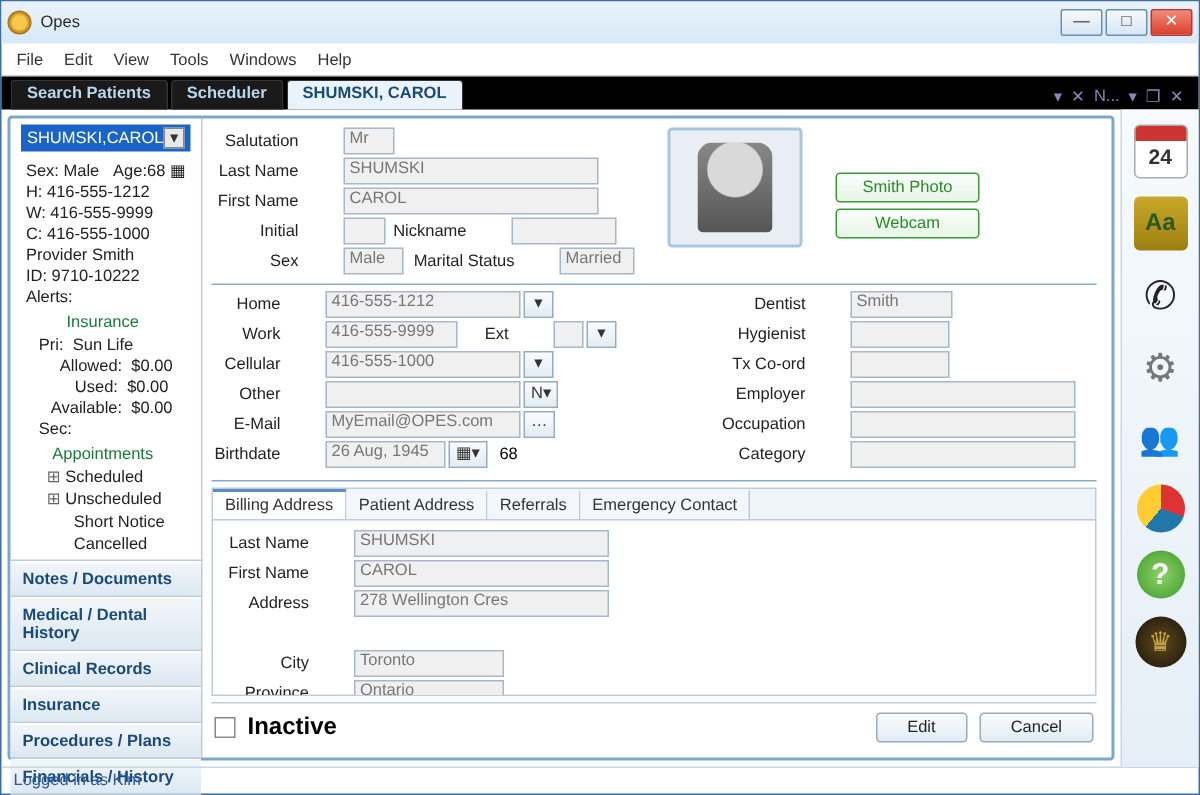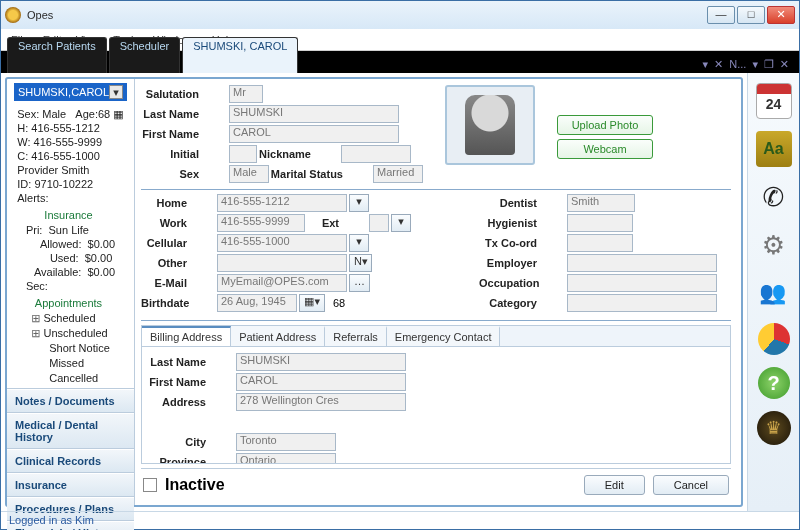--- a/index.html
+++ b/index.html
@@ -11,21 +11,21 @@
 .titlebar .appicon { width: 16px; height: 16px; background: radial-gradient(circle,#f6c949 40%,#a06a12 70%); border-radius: 50%; margin-right: 6px; }
 .titlebar .title { color: #2a2a2a; flex: 1; }
 .titlebar .winbtns { display: flex; gap: 2px; }
 .titlebar .winbtn { width: 28px; height: 18px; border: 1px solid #6a8fad; background: linear-gradient(#f5f9fc,#d6e6f3); border-radius: 2px; text-align: center; line-height: 14px; font-size: 11px; color: #333; }
 .titlebar .winbtn.close { background: linear-gradient(#f18b7a,#d9402b); color: #fff; border-color: #b33; }
 
 .menubar { height: 22px; display: flex; align-items: center; gap: 14px; padding: 0 10px; border-bottom: 1px solid #d0d0d0; color: #333; }
 .menubar span { cursor: default; }
 
 .tabbar { height: 22px; background: #000; display: flex; align-items: flex-end; padding: 0 6px; gap: 2px; }
-.tabbar .tab { height: 36px; padding: 2px 10px; background: #1a1a1a; color: #b8d8f0; border-radius: 3px 3px 0 0; border: 1px solid #333; border-bottom: none; }
+.tabbar .tab { height: 20px; padding: 2px 10px; background: #1a1a1a; color: #b8d8f0; border-radius: 3px 3px 0 0; border: 1px solid #333; border-bottom: none; font-weight: bold; }
 .tabbar .tab.active { background: #eaf3fb; color: #1a4a7a; }
 .tabbar .spacer { flex: 1; }
 .tabbar .tabicons { color: #88b; font-size: 12px; display:flex; gap:6px; padding:2px 4px;}
 .tabbar .tabicons span{cursor:default}
 
 .body { flex: 1; display: flex; min-height: 0; }
 .rightbar { width: 52px; background: linear-gradient(#f6fafd,#e6eff7); border-left: 1px solid #c8d8e6; display: flex; flex-direction: column; align-items: center; gap: 12px; padding-top: 10px; position:relative;}
 .riconcal,.riconaa,.riconphone,.ricongear,.riconppl,.riconpie,.riconhelp,.riconlion{width:36px;height:36px;border-radius:4px;display:flex;align-items:center;justify-content:center}
 .riconcal{background:#fff;border:1px solid #aaa;position:relative}
 .riconcal::before{content:'';position:absolute;top:0;left:0;right:0;height:10px;background:#c33;border-radius:3px 3px 0 0}
@@ -47,21 +47,21 @@
 .leftpane .divider::after{content:'';flex:1;border-top:1px solid #7c7}
 .leftpane .ind{padding-left:14px}
 .leftpane .tree{padding:2px 6px;color:#222;line-height:15px}
 .leftpane .tree .node::before{content:'⊞ ';color:#666}
 .leftpane .tree .leaf{padding-left:18px}
 .leftpane .accordion{margin-top:auto;border-top:1px solid #bcd}
 .leftpane .accordion .acbtn{background:linear-gradient(#f2f6fa,#dce8f2);border-top:1px solid #fff;border-bottom:1px solid #bcd;padding:5px 8px;color:#1a4a7a;font-weight:bold;cursor:default}
 
 .mainpane { flex: 1; padding: 6px 10px 4px 6px; display: flex; flex-direction: column; min-width:0; }
 .row { display: flex; align-items: center; margin-bottom: 2px; min-height: 18px; }
-.lbl { width: 64px; text-align: right; padding-right: 6px; color: #222; font-weight: bold; }
+.lbl { width: 64px; text-align: right; padding-right: 6px; color: #222; }
 .lbl.w52{width:52px}
 .inp { height: 18px; border: 1px solid #a8b8c8; background: #fff; padding: 0 3px; color: #222; margin-left: 24px; }
 .inp.ro{background:#f0f0f0;color:#777}
 .smallbtn{height:18px;border:1px solid #9ab;background:linear-gradient(#fafcfe,#e2ecf4);padding:0 4px;margin-left:2px;color:#333;min-width:20px;text-align:center}
 
 .topgrid{display:flex;gap:8px;border-bottom:1px solid #8ac;padding-bottom:4px;margin-bottom:4px}
 .topleft{flex:0 0 250px}
 .topmid{flex:0 0 118px;display:flex;flex-direction:column;align-items:center}
 .topmid .photo{width:90px;height:80px;border:2px solid #aac6dc;background:#e8eef4;display:flex;align-items:center;justify-content:center;border-radius:3px}
 .topmid .photo .avatar{width:50px;height:60px;background:radial-gradient(circle at 50% 30%,#d9d9d9 18px,transparent 19px),linear-gradient(#888,#555);border-radius:10px 10px 4px 4px;position:relative}
@@ -151,21 +151,20 @@
           <div class="ind" style="padding-left:8px"><span>Available:</span>&nbsp;&nbsp;<span>$0.00</span></div>
           <div>Sec:</div>
         </div>
         <div class="divider">
             <span>Appointments</span>
           </div>
         <div class="tree">
           <div class="node">Scheduled</div>
           <div class="node">Unscheduled</div>
           <div class="leaf">Short Notice</div>
-          <div class="leaf">Missed</div>
           <div class="leaf">Cancelled</div>
         </div>
         <div class="accordion">
           <div class="acbtn">Notes / Documents</div>
           <div class="acbtn">Medical / Dental History</div>
           <div class="acbtn">Clinical Records</div>
           <div class="acbtn">Insurance</div>
           <div class="acbtn">Procedures / Plans</div>
           <div class="acbtn">Financials / History</div>
         </div>
@@ -198,21 +197,21 @@
               <span class="lbl" style="width:80px">Marital Status</span>
                 <span class="inp ro" style="width:50px">Married</span>
               </div>
           </div>
           <div class="topmid">
             <div class="photo">
                 <div class="avatar"></div>
               </div>
           </div>
           <div class="topright">
-            <div class="gbtn">Upload Photo</div>
+            <div class="gbtn">Smith Photo</div>
             <div class="gbtn">Webcam</div>
           </div>
         </div>
 
         <div class="midgrid">
           <div class="midleft">
             <div class="row">
                 <span class="lbl w52">Home</span>
                 <span class="inp ro" style="width:130px">416-555-1212</span>
                 <span class="smallbtn">▾</span>

